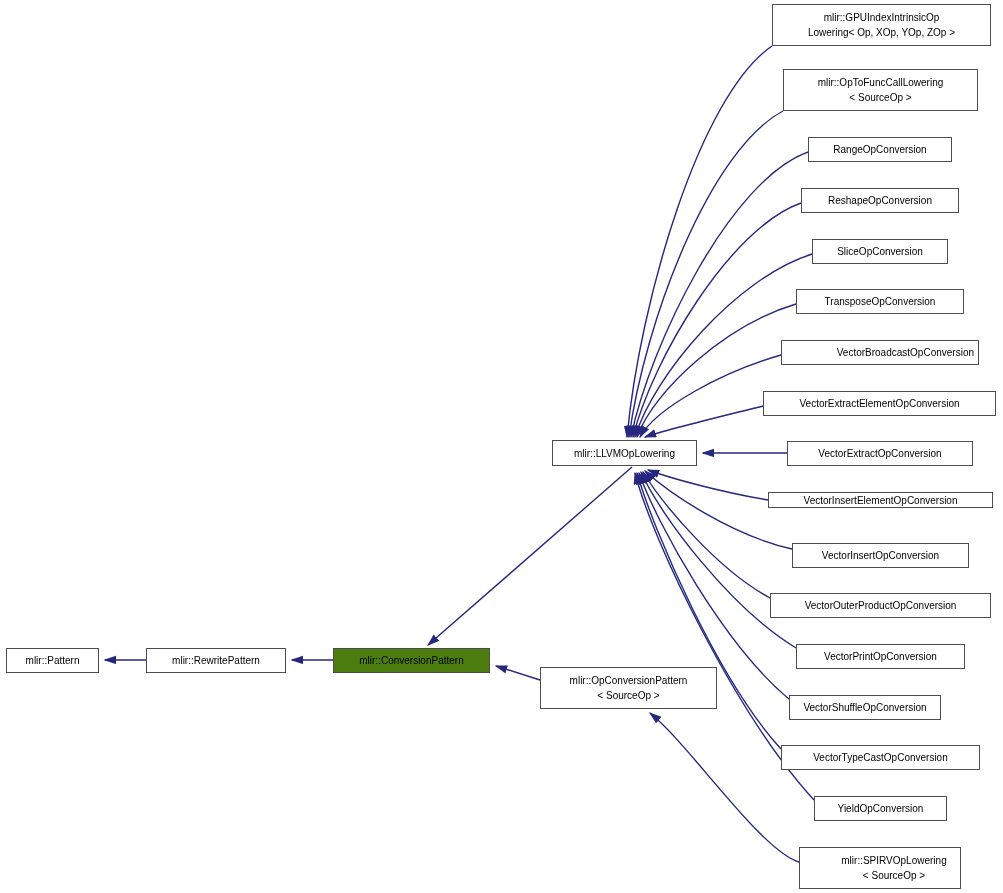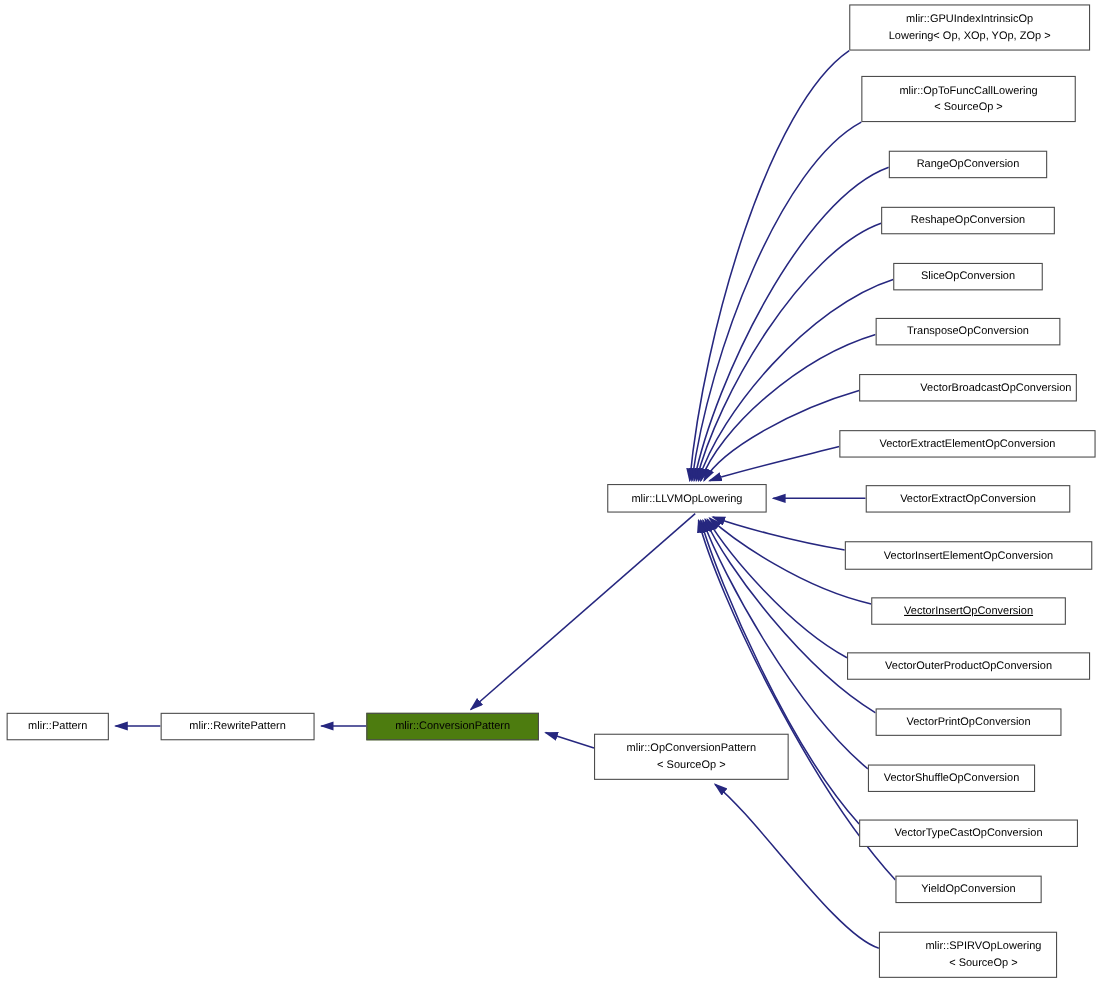--- a/index.html
+++ b/index.html
@@ -97,22 +97,22 @@
 Lowering&lt; Op, XOp, YOp, ZOp &gt;</span></div>
       <div class="node" style="left: 783px; top: 69px; width: 195px; height: 42px;"><span class="node-label">mlir::OpToFuncCallLowering
 &lt; SourceOp &gt;</span></div>
       <div class="node" style="left: 808px; top: 137px; width: 144px; height: 25px;"><span class="node-label">RangeOpConversion</span></div>
       <div class="node" style="left: 801px; top: 188px; width: 158px; height: 25px; text-align: center;"><span class="node-label">ReshapeOpConversion</span></div>
       <div class="node" style="left: 812px; top: 239px; width: 136px; height: 25px;"><span class="node-label">SliceOpConversion</span></div>
       <div class="node" style="left: 796px; top: 289px; width: 168px; height: 25px;"><span class="node-label">TransposeOpConversion</span></div>
       <div class="node" style="left: 781px; top: 340px; width: 198px; height: 25px; justify-content: flex-end;"><span class="node-label">VectorBroadcastOpConversion</span></div>
       <div class="node" style="left: 763px; top: 391px; width: 233px; height: 25px;"><span class="node-label">VectorExtractElementOpConversion</span></div>
       <div class="node" style="left: 787px; top: 441px; width: 186px; height: 25px;"><span class="node-label">VectorExtractOpConversion</span></div>
-      <div class="node" style="left: 768px; top: 492px; width: 225px; height: 26px;"><span class="node-label">VectorInsertElementOpConversion</span></div>
-      <div class="node" style="left: 792px; top: 543px; width: 177px; height: 25px; text-decoration: underline;"><span class="node-label">VectorInsertOpConversion</span></div>
+      <div class="node" style="left: 768px; top: 492px; width: 225px; height: 16px;"><span class="node-label">VectorInsertElementOpConversion</span></div>
+      <div class="node" style="left: 792px; top: 543px; width: 177px; height: 25px;"><span class="node-label">VectorInsertOpConversion</span></div>
       <div class="node" style="left: 770px; top: 593px; width: 221px; height: 25px;"><span class="node-label">VectorOuterProductOpConversion</span></div>
       <div class="node" style="left: 796px; top: 644px; width: 169px; height: 25px;"><span class="node-label">VectorPrintOpConversion</span></div>
       <div class="node" style="left: 789px; top: 695px; width: 152px; height: 25px;"><span class="node-label">VectorShuffleOpConversion</span></div>
       <div class="node" style="left: 781px; top: 745px; width: 199px; height: 25px;"><span class="node-label">VectorTypeCastOpConversion</span></div>
       <div class="node" style="left: 814px; top: 796px; width: 133px; height: 25px;"><span class="node-label">YieldOpConversion</span></div>
       <div class="node" style="left: 799px; top: 847px; width: 162px; height: 42px; padding-left: 28px;"><span class="node-label">mlir::SPIRVOpLowering
 &lt; SourceOp &gt;</span></div>
     </div>
 
 </div>

